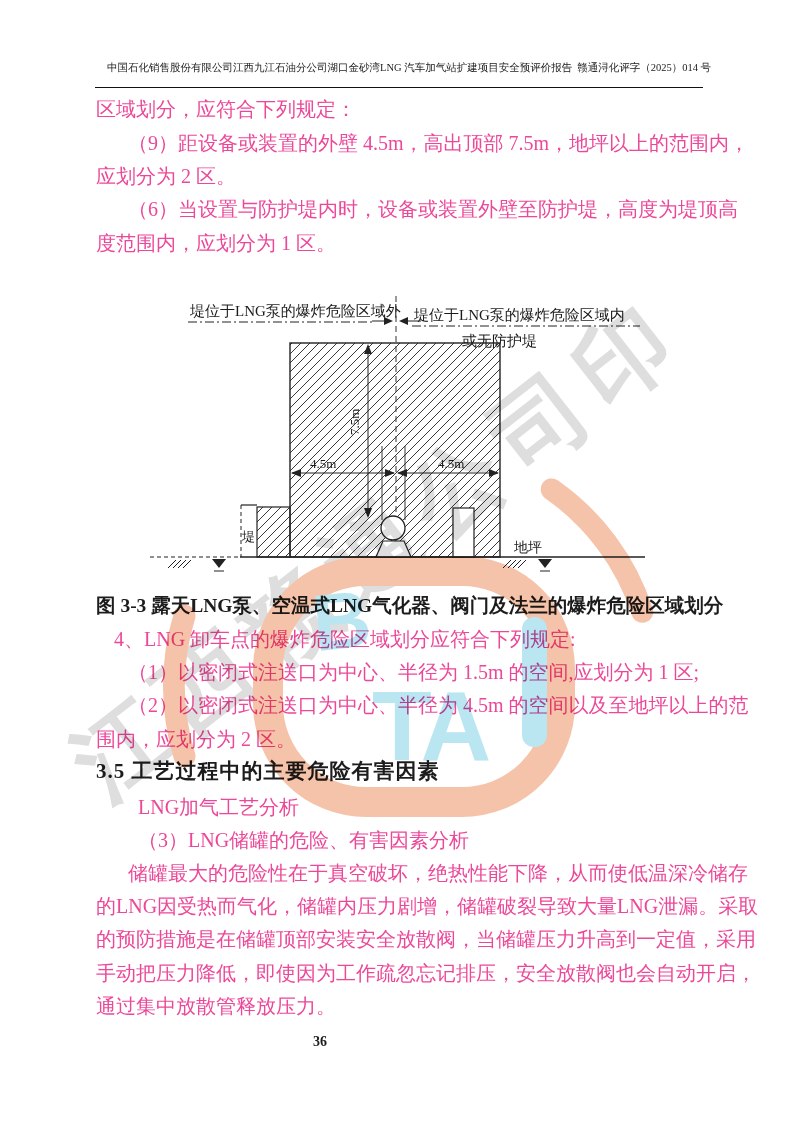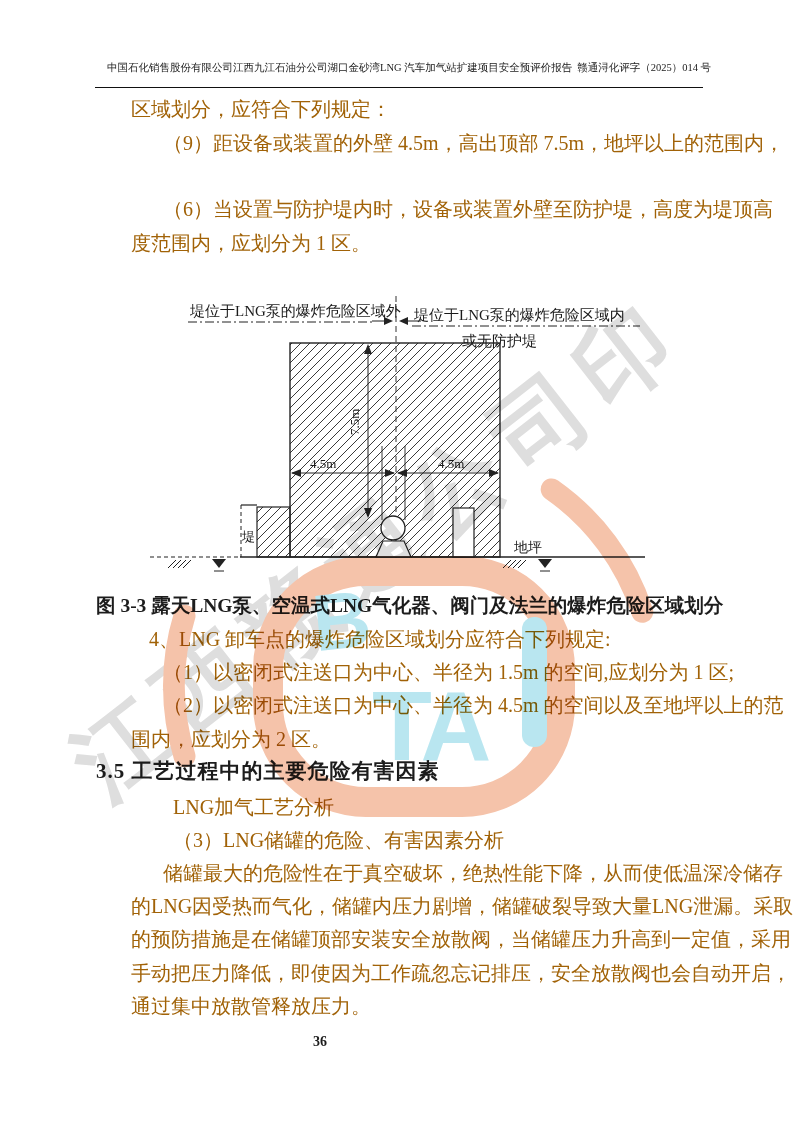--- a/index.html
+++ b/index.html
@@ -3,21 +3,21 @@
 <meta charset="utf-8">
 <style>
   html,body{margin:0;padding:0;background:#888;}
   .page{position:relative;width:793px;height:1122px;background:#ffffff;margin:0 auto;overflow:hidden;
         font-family:"Liberation Serif","DejaVu Serif",serif;color:#1c1c1c;}
   
   .hdr{position:absolute;top:61px;left:96px;width:604px;display:flex;justify-content:space-between;
        font-size:10.5px;color:#222;white-space:nowrap;margin-left:11px;}
   .hdr-rule{position:absolute;top:87px;left:95px;width:608px;border-top:1.3px solid #111;}
   
-  .bl{position:absolute;left:96px;font-size:20px;line-height:27px;white-space:nowrap;color:#a16207;margin-left:35px;}
+  .bl{position:absolute;left:96px;font-size:20px;line-height:27px;white-space:nowrap;color:#ec4899;}
   .ind-p{left:128px;}   
   .ind-s{left:114px;}   
   .ind-2{left:138px;}   
   .caption{position:absolute;left:96px;width:604px;text-align:center;font-weight:bold;font-size:19.5px;white-space:nowrap;}
   .sect{position:absolute;left:96px;font-size:21px;font-weight:bold;letter-spacing:1px;white-space:nowrap;}
   .pageno{position:absolute;left:0;top:1034px;width:640px;text-align:center;font-size:14px;font-weight:bold;}
   
   .fig{position:absolute;left:140px;top:288px;}
   .fig text{font-family:"Liberation Serif","DejaVu Serif",serif;fill:#1b1b1b;}
   
@@ -32,20 +32,21 @@
 <div class="page">
 
   <div class="hdr">
     <span>中国石化销售股份有限公司江西九江石油分公司湖口金砂湾LNG 汽车加气站扩建项目安全预评价报告</span>
     <span>赣通浔化评字（2025）014 号</span>
   </div>
   <div class="hdr-rule"></div>
 
   <div class="bl" style="top:96px">区域划分，应符合下列规定：</div>
   <div class="bl ind-p" style="top:130px">（9）距设备或装置的外壁 4.5m，高出顶部 7.5m，地坪以上的范围内，</div>
+  <div class="bl" style="top:163px">应划分为 2 区。</div>
   <div class="bl ind-p" style="top:196px">（6）当设置与防护堤内时，设备或装置外壁至防护堤，高度为堤顶高</div>
   <div class="bl" style="top:230px">度范围内，应划分为 1 区。</div>
 
   <svg class="fig" width="510" height="300" viewBox="0 0 510 300">
     <defs>
       <pattern id="hatch" width="9" height="9" patternUnits="userSpaceOnUse">
         <path d="M-1,10 L10,-1" stroke="#3a3a3a" stroke-width="1"></path>
       </pattern>
     </defs>
 

